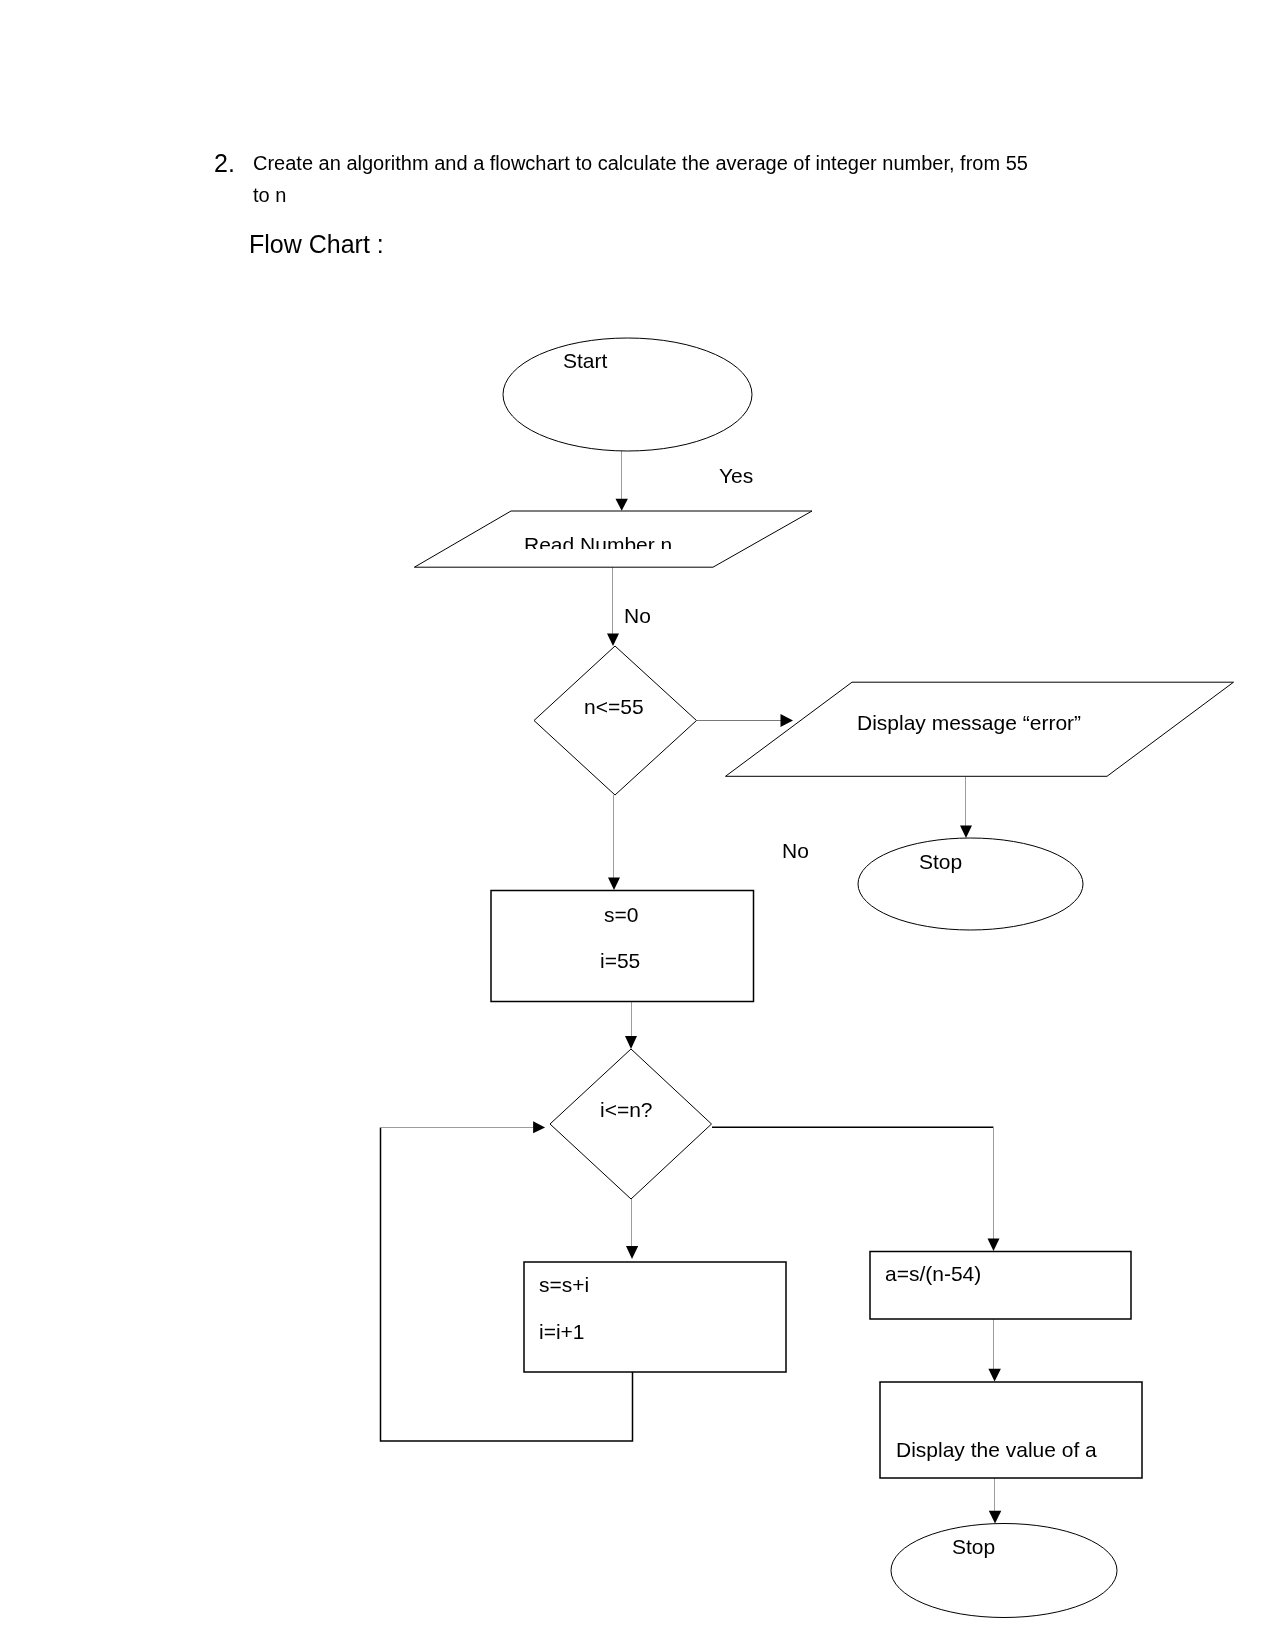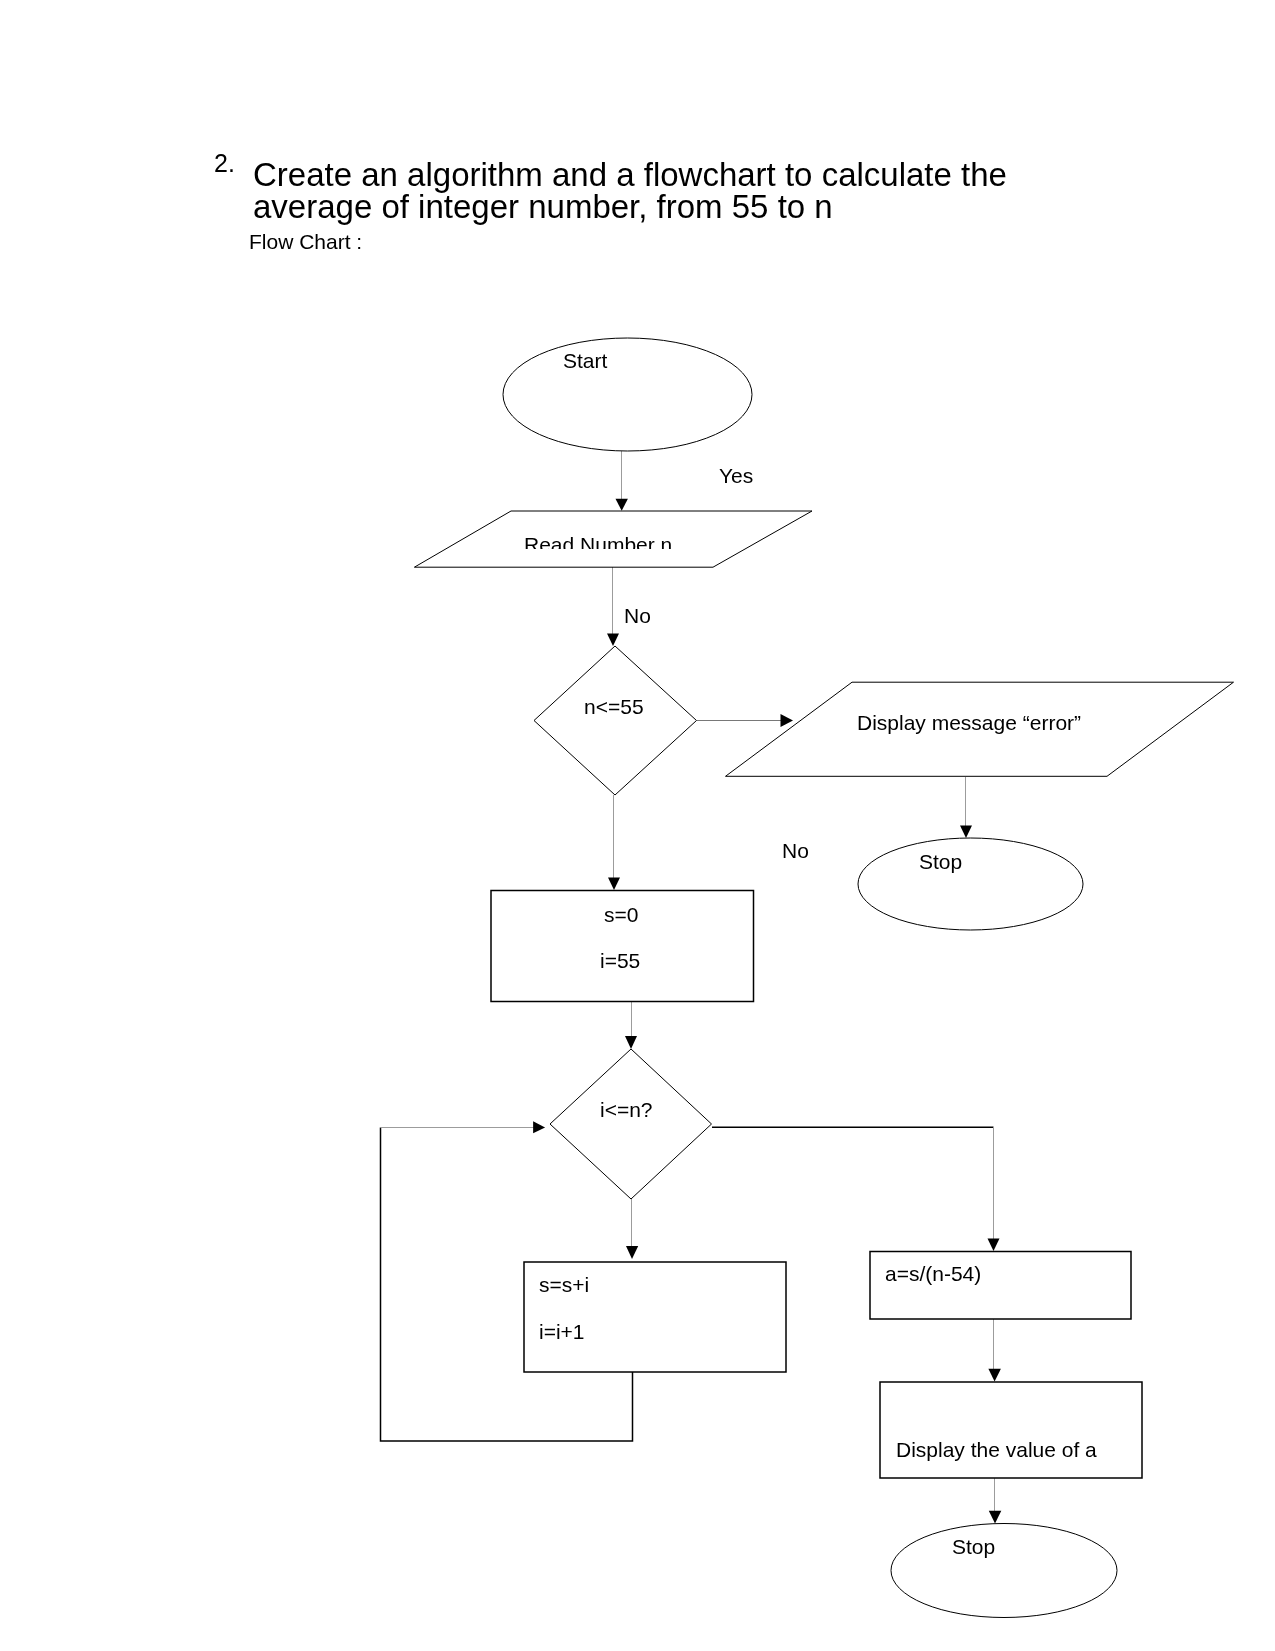--- a/index.html
+++ b/index.html
@@ -2,22 +2,22 @@
 <html><head>
 <meta charset="utf-8">
 <title>Flowchart</title>
 <style>
   html,body{margin:0;padding:0;background:#ffffff;}
   body{width:1275px;height:1651px;position:relative;overflow:hidden;
        font-family:"Liberation Sans",sans-serif;color:#000000;
        -webkit-font-smoothing:antialiased;}
   .page{position:absolute;left:0;top:0;width:1275px;height:1651px;}
   #q-num{position:absolute;left:214px;top:148px;font-size:25px;line-height:31.7px;white-space:nowrap;}
-  #q-text{position:absolute;left:253px;top:159px;width:790px;font-size:33px;line-height:31.7px;}
-  #flow-label{position:absolute;left:249px;top:230px;font-size:21px;white-space:nowrap;}
+  #q-text{position:absolute;left:253px;top:148px;width:790px;font-size:20px;line-height:31.7px;}
+  #flow-label{position:absolute;left:249px;top:230px;font-size:25px;white-space:nowrap;}
   svg.flow{position:absolute;left:0;top:0;width:1275px;height:1651px;overflow:visible;}
   .shape{fill:none;stroke:#000000;}
   .thin{stroke-width:1;}
   .thick{stroke-width:1.5;}
   .conn{fill:none;stroke:#9c9c9c;stroke-width:1;}
   .conn-dark{fill:none;stroke:#787878;stroke-width:1;}
   .line-black{fill:none;stroke:#000000;stroke-width:1.5;}
   .arrow{fill:#000000;stroke:none;}
   .nlabel{font-family:"Liberation Sans",sans-serif;font-size:21px;fill:#000000;}
   .elabel{font-family:"Liberation Sans",sans-serif;font-size:21px;fill:#000000;}

